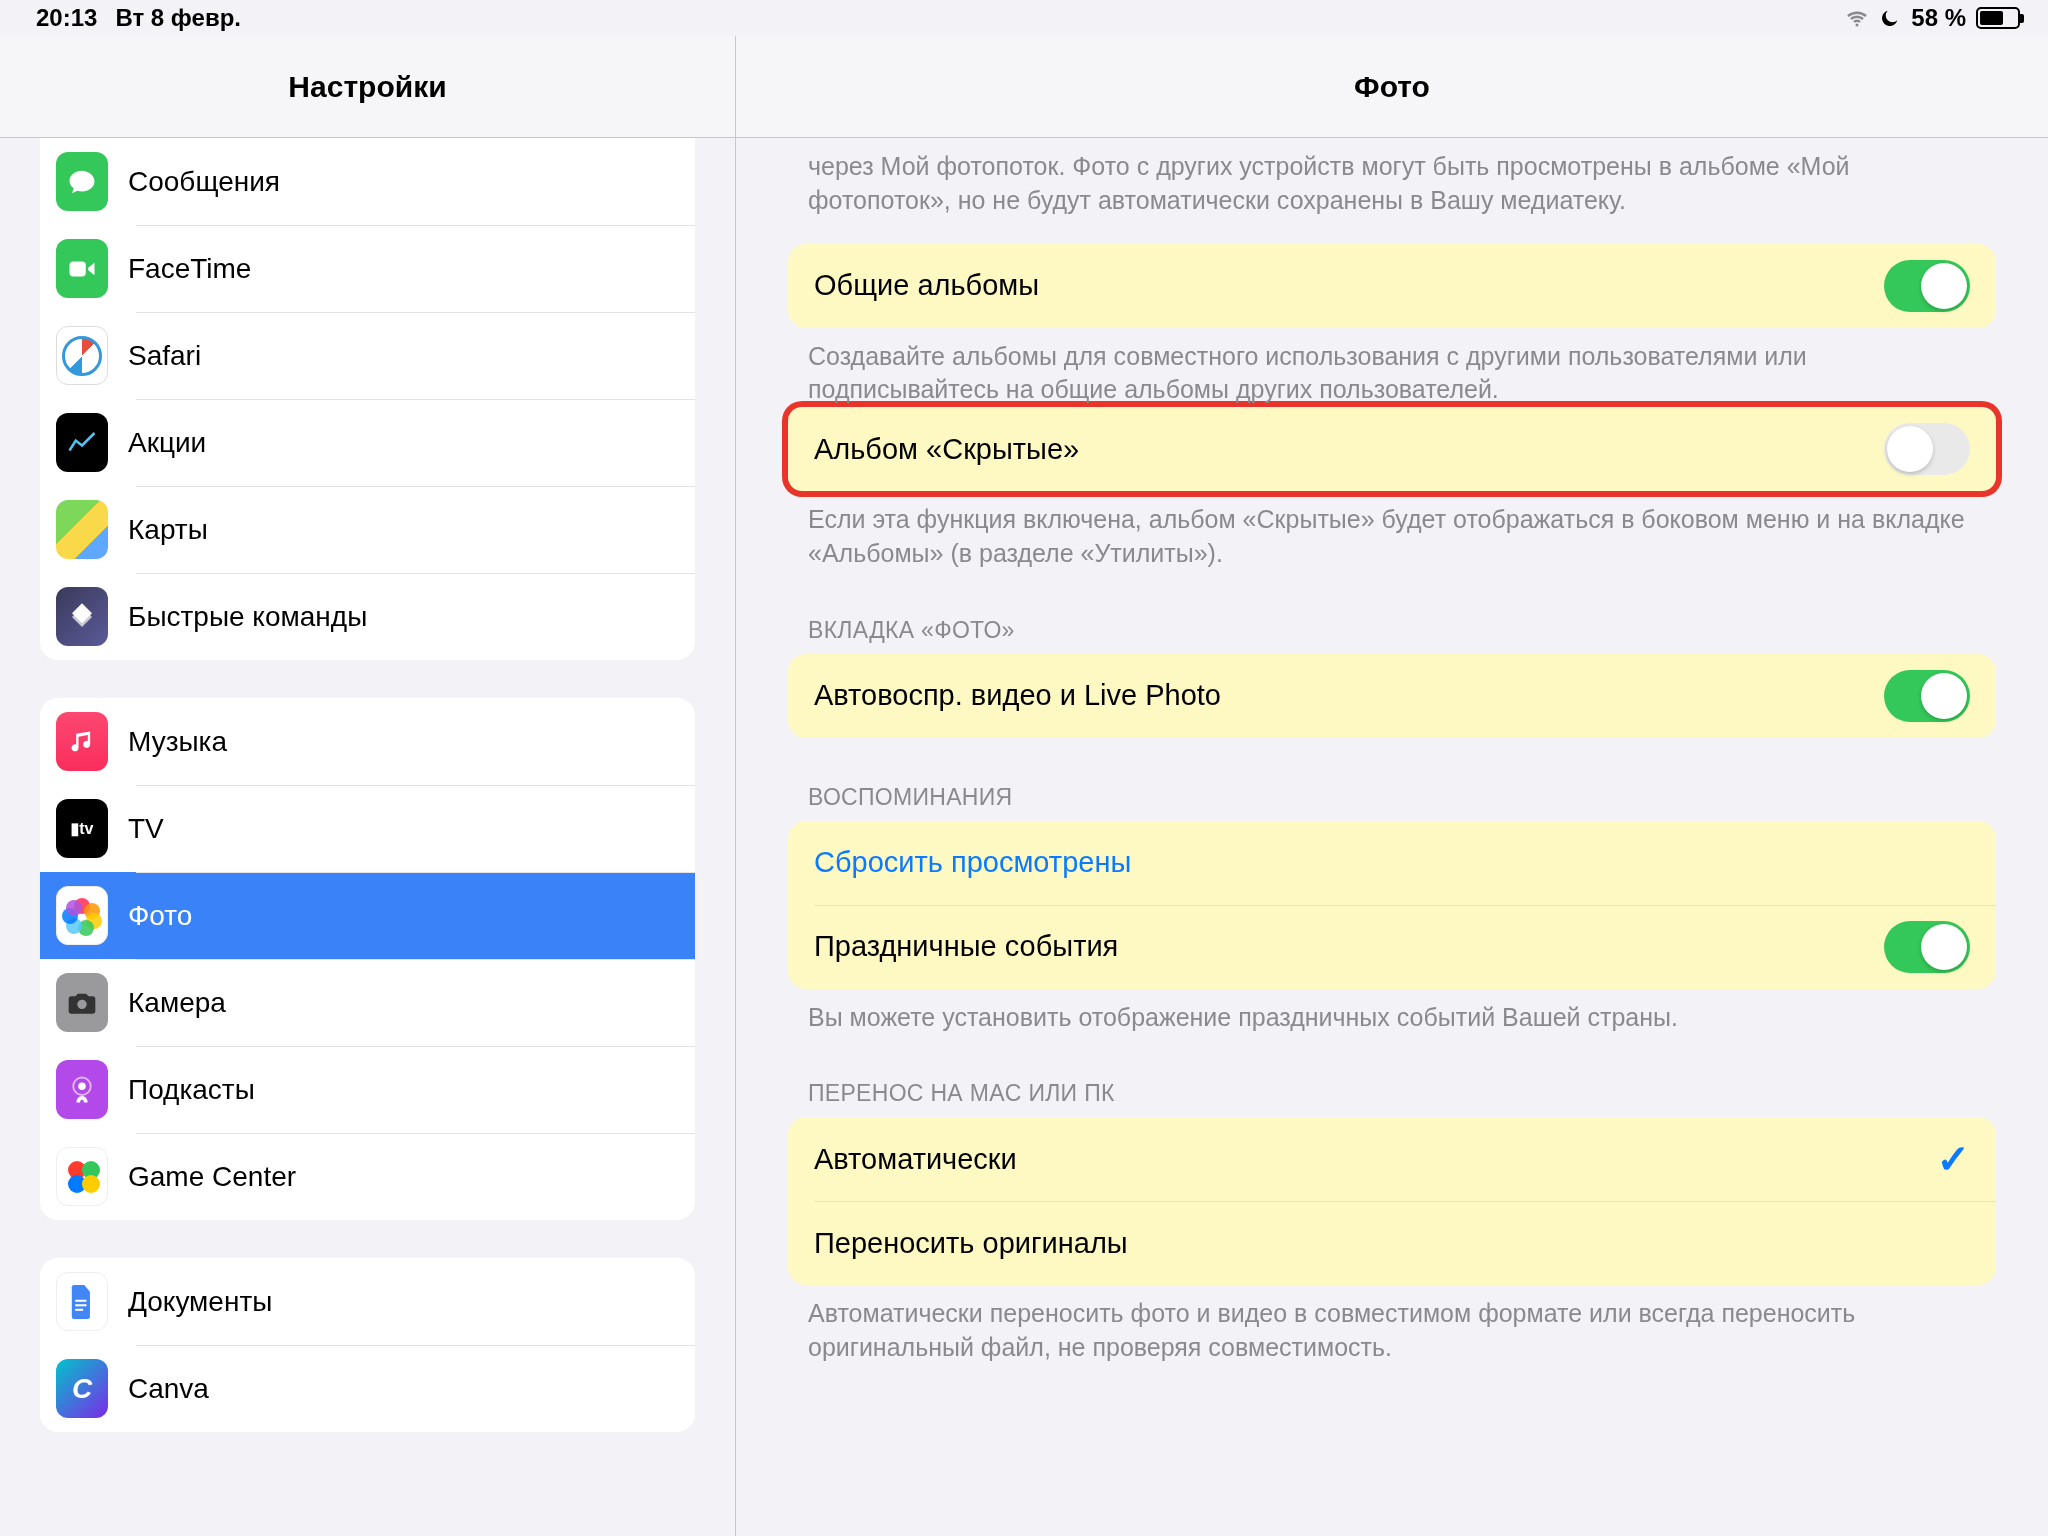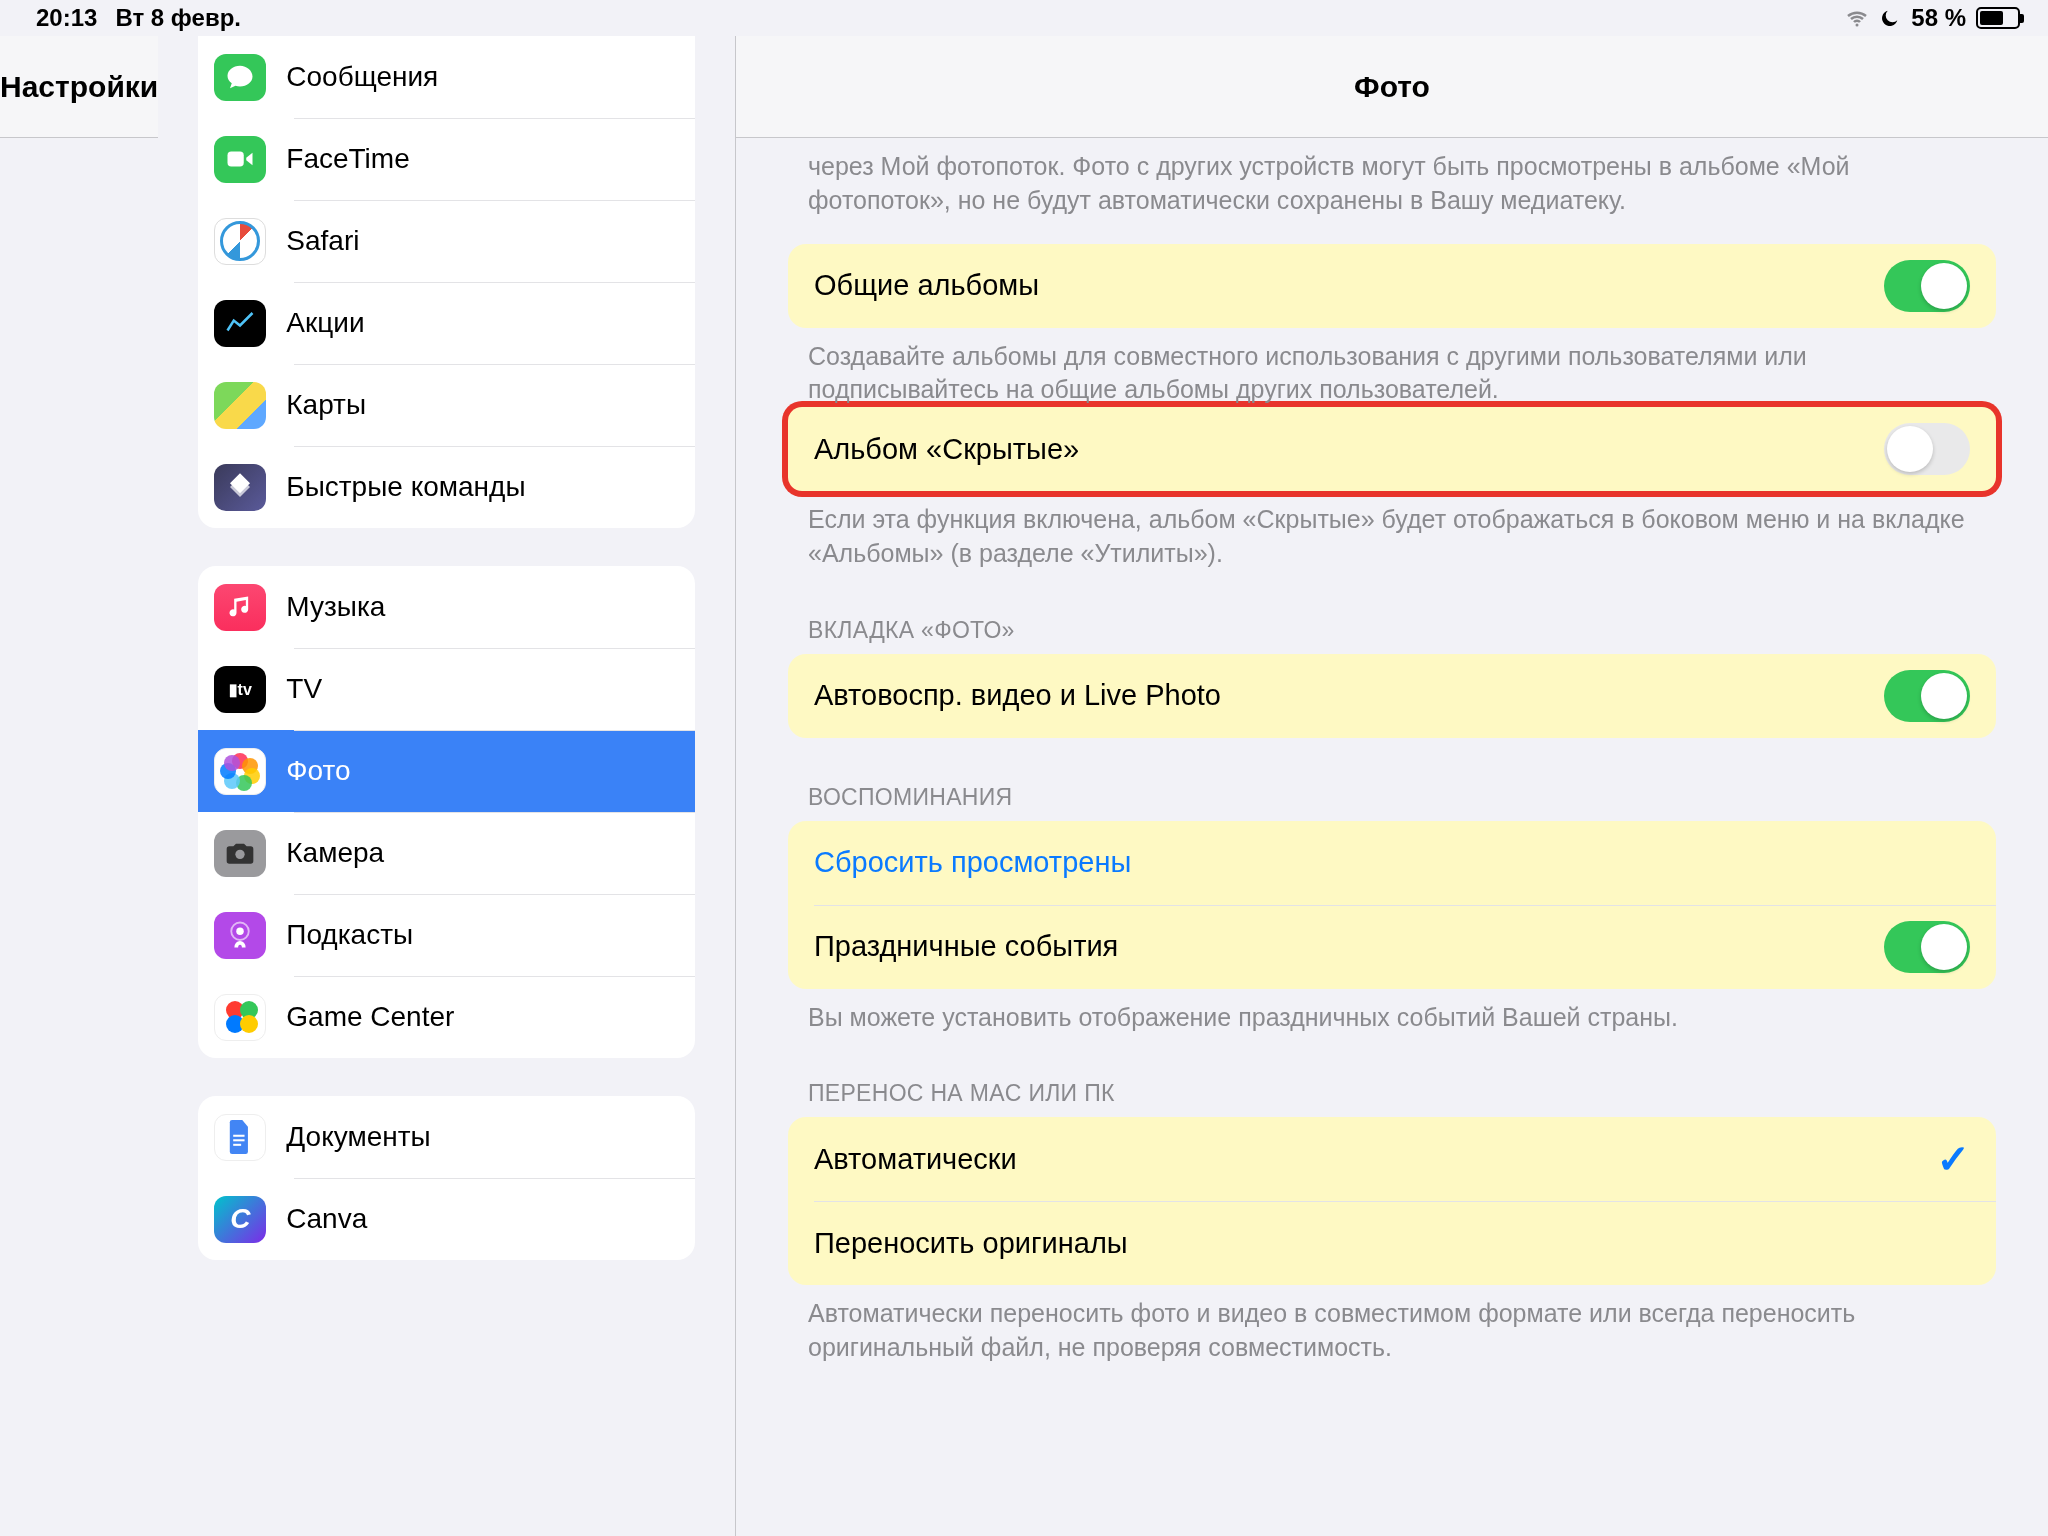--- a/index.html
+++ b/index.html
@@ -24,21 +24,21 @@
   font-weight: 600;
 }
 .statusbar-left { display: flex; gap: 18px; align-items: center;}
 .statusbar-right { display:flex; align-items:center; gap:10px; font-weight:600;}
 .main { flex: 1; display: flex; overflow:hidden;}
 .sidebar {
   width: 736px;
   background: #f2f2f7;
   border-right: 1px solid #c7c7cb;
   display:flex;
-  flex-direction:row;
+  flex-direction:column;
 }
 .sidebar-header {
   height: 102px;
   display:flex;
   align-items:center;
   justify-content:center;
   border-bottom:1px solid #c7c7cb;
   background: #f6f6f8;
 }
 .sidebar-title { font-size: 30px; font-weight: 700;}
@@ -60,21 +60,21 @@
 .row + .row::before {
   content:"";
   position:absolute;
   top:0; left:96px; right:0;
   height:1px;
   background: #e3e3e6;
 }
 .row.selected { background: #3a82f7; }
 .row.selected .row-label { color:#fff; }
 .app-icon {
-  width: 52px; height:47px;
+  width: 52px; height:59px;
   border-radius: 12px;
   display:flex;
   align-items:center;
   justify-content:center;
   flex: 0 0 52px;
   color:#fff;
   font-size:30px;
 }
 .row-label { font-size: 28px; flex:1;}
 .content {

